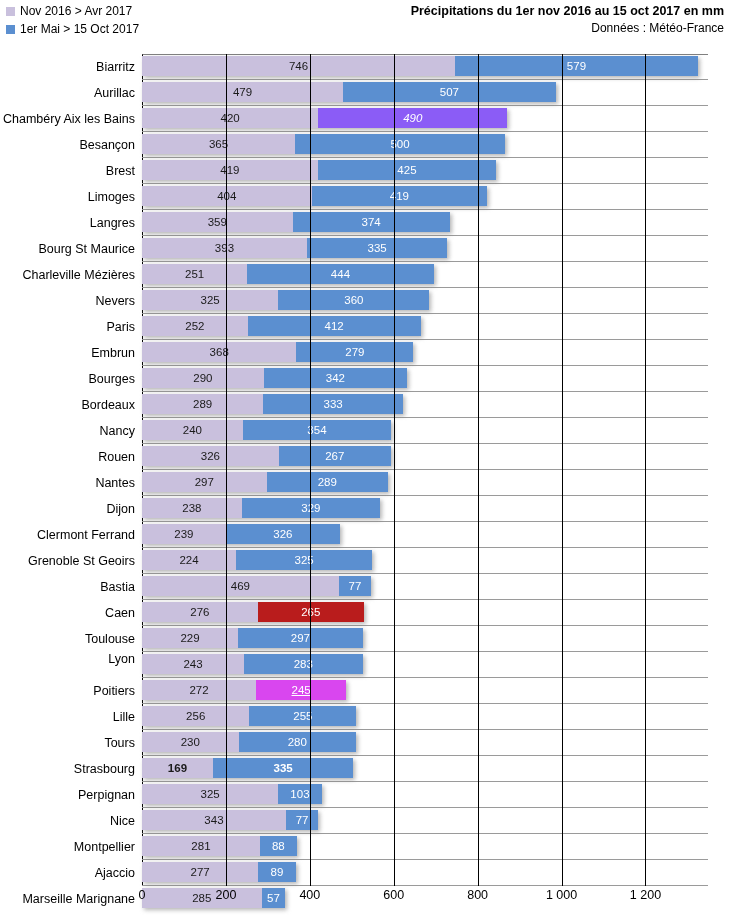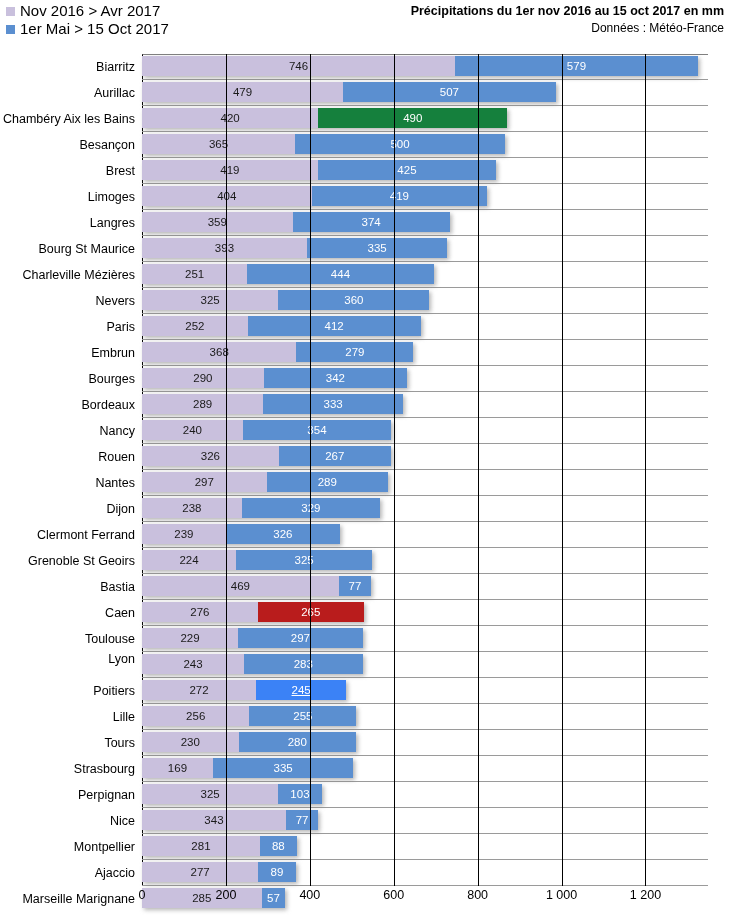--- a/index.html
+++ b/index.html
@@ -11,21 +11,21 @@
     color: #000000;
     overflow: hidden;
   }
 
   #page { position: relative; width: 730px; height: 922px; }
 
   
   .legend { position: absolute; left: 6px; top: 3px; }
   .legend-row { display: flex; align-items: center; height: 16px; margin-bottom: 2px; }
   .swatch { width: 9px; height: 9px; margin-right: 5px; display: inline-block; }
-  .legend-label { font-size: 15px; line-height: 16px; white-space: nowrap; }
+  .legend-label { font-size: 12px; line-height: 16px; white-space: nowrap; }
 
   .titles { position: absolute; right: 6px; top: 3px; text-align: right; }
   .chart-title { font-size: 12.5px; font-weight: bold; white-space: nowrap; line-height: 16px; }
   .chart-sub { font-size: 12px; white-space: nowrap; line-height: 16px; margin-top: 1px; }
 
   
   #plot {
     position: absolute;
     left: 142px; top: 54px;
     width: 566px; height: 832px;
@@ -155,21 +155,21 @@
         </div>
         <div class="row" style="top: 26px;">
           <div class="bar-wrap" style="width: 413.696px;">
             <div class="seg seg-a" style="width: 200.974px; background: rgb(201, 192, 221);">479</div>
             <div class="seg seg-b" style="width: 212.722px; background: rgb(91, 143, 208);">507</div>
           </div>
         </div>
         <div class="row" style="top: 52px;">
           <div class="bar-wrap" style="width: 381.809px;">
             <div class="seg seg-a" style="width: 176.219px; background: rgb(201, 192, 221);">420</div>
-            <div class="seg seg-b" style="width: 189px; background: #15803d;">490</div>
+            <div class="seg seg-b" style="width: 189px; background: #8b5cf6; font-style: italic;">490</div>
           </div>
         </div>
         <div class="row" style="top: 78px;">
           <div class="bar-wrap" style="width: 362.928px;">
             <div class="seg seg-a" style="width: 153.143px; background: rgb(201, 192, 221);">365</div>
             <div class="seg seg-b" style="width: 209.785px; background: rgb(91, 143, 208);">500</div>
           </div>
         </div>
         <div class="row" style="top: 104px;">
           <div class="bar-wrap" style="width: 354.117px;">
@@ -287,37 +287,37 @@
         </div>
         <div class="row" style="top: 598px;">
           <div class="bar-wrap" style="width: 220.694px;">
             <div class="seg seg-a" style="width: 101.956px; background: rgb(201, 192, 221);">243</div>
             <div class="seg seg-b" style="width: 118.738px; background: rgb(91, 143, 208);">283</div>
           </div>
         </div>
         <div class="row" style="top: 624px;">
           <div class="bar-wrap" style="width: 216.918px;">
             <div class="seg seg-a" style="width: 114.123px; background: rgb(201, 192, 221);">272</div>
-            <div class="seg seg-b" style="width: 90px; background: #3b82f6; text-decoration: underline;">245</div>
+            <div class="seg seg-b" style="width: 90px; background: #d946ef; text-decoration: underline;">245</div>
           </div>
         </div>
         <div class="row" style="top: 650px;">
           <div class="bar-wrap" style="width: 214.4px;">
             <div class="seg seg-a" style="width: 107.41px; background: rgb(201, 192, 221);">256</div>
             <div class="seg seg-b" style="width: 106.99px; background: rgb(91, 143, 208);">255</div>
           </div>
         </div>
         <div class="row" style="top: 676px;">
           <div class="bar-wrap" style="width: 213.981px;">
             <div class="seg seg-a" style="width: 96.5011px; background: rgb(201, 192, 221);">230</div>
             <div class="seg seg-b" style="width: 117.48px; background: rgb(91, 143, 208);">280</div>
           </div>
         </div>
         <div class="row" style="top: 702px;">
-          <div class="bar-wrap" style="width: 211.463px;">
+          <div class="bar-wrap" style="width: 211.463px; font-weight: bold;">
             <div class="seg seg-a" style="width: 70.9073px; background: rgb(201, 192, 221);">169</div>
             <div class="seg seg-b" style="width: 140.556px; background: rgb(91, 143, 208);">335</div>
           </div>
         </div>
         <div class="row" style="top: 728px;">
           <div class="bar-wrap" style="width: 179.576px;">
             <div class="seg seg-a" style="width: 136.36px; background: rgb(201, 192, 221);">325</div>
             <div class="seg seg-b" style="width: 43.2157px; background: rgb(91, 143, 208);">103</div>
           </div>
         </div>

